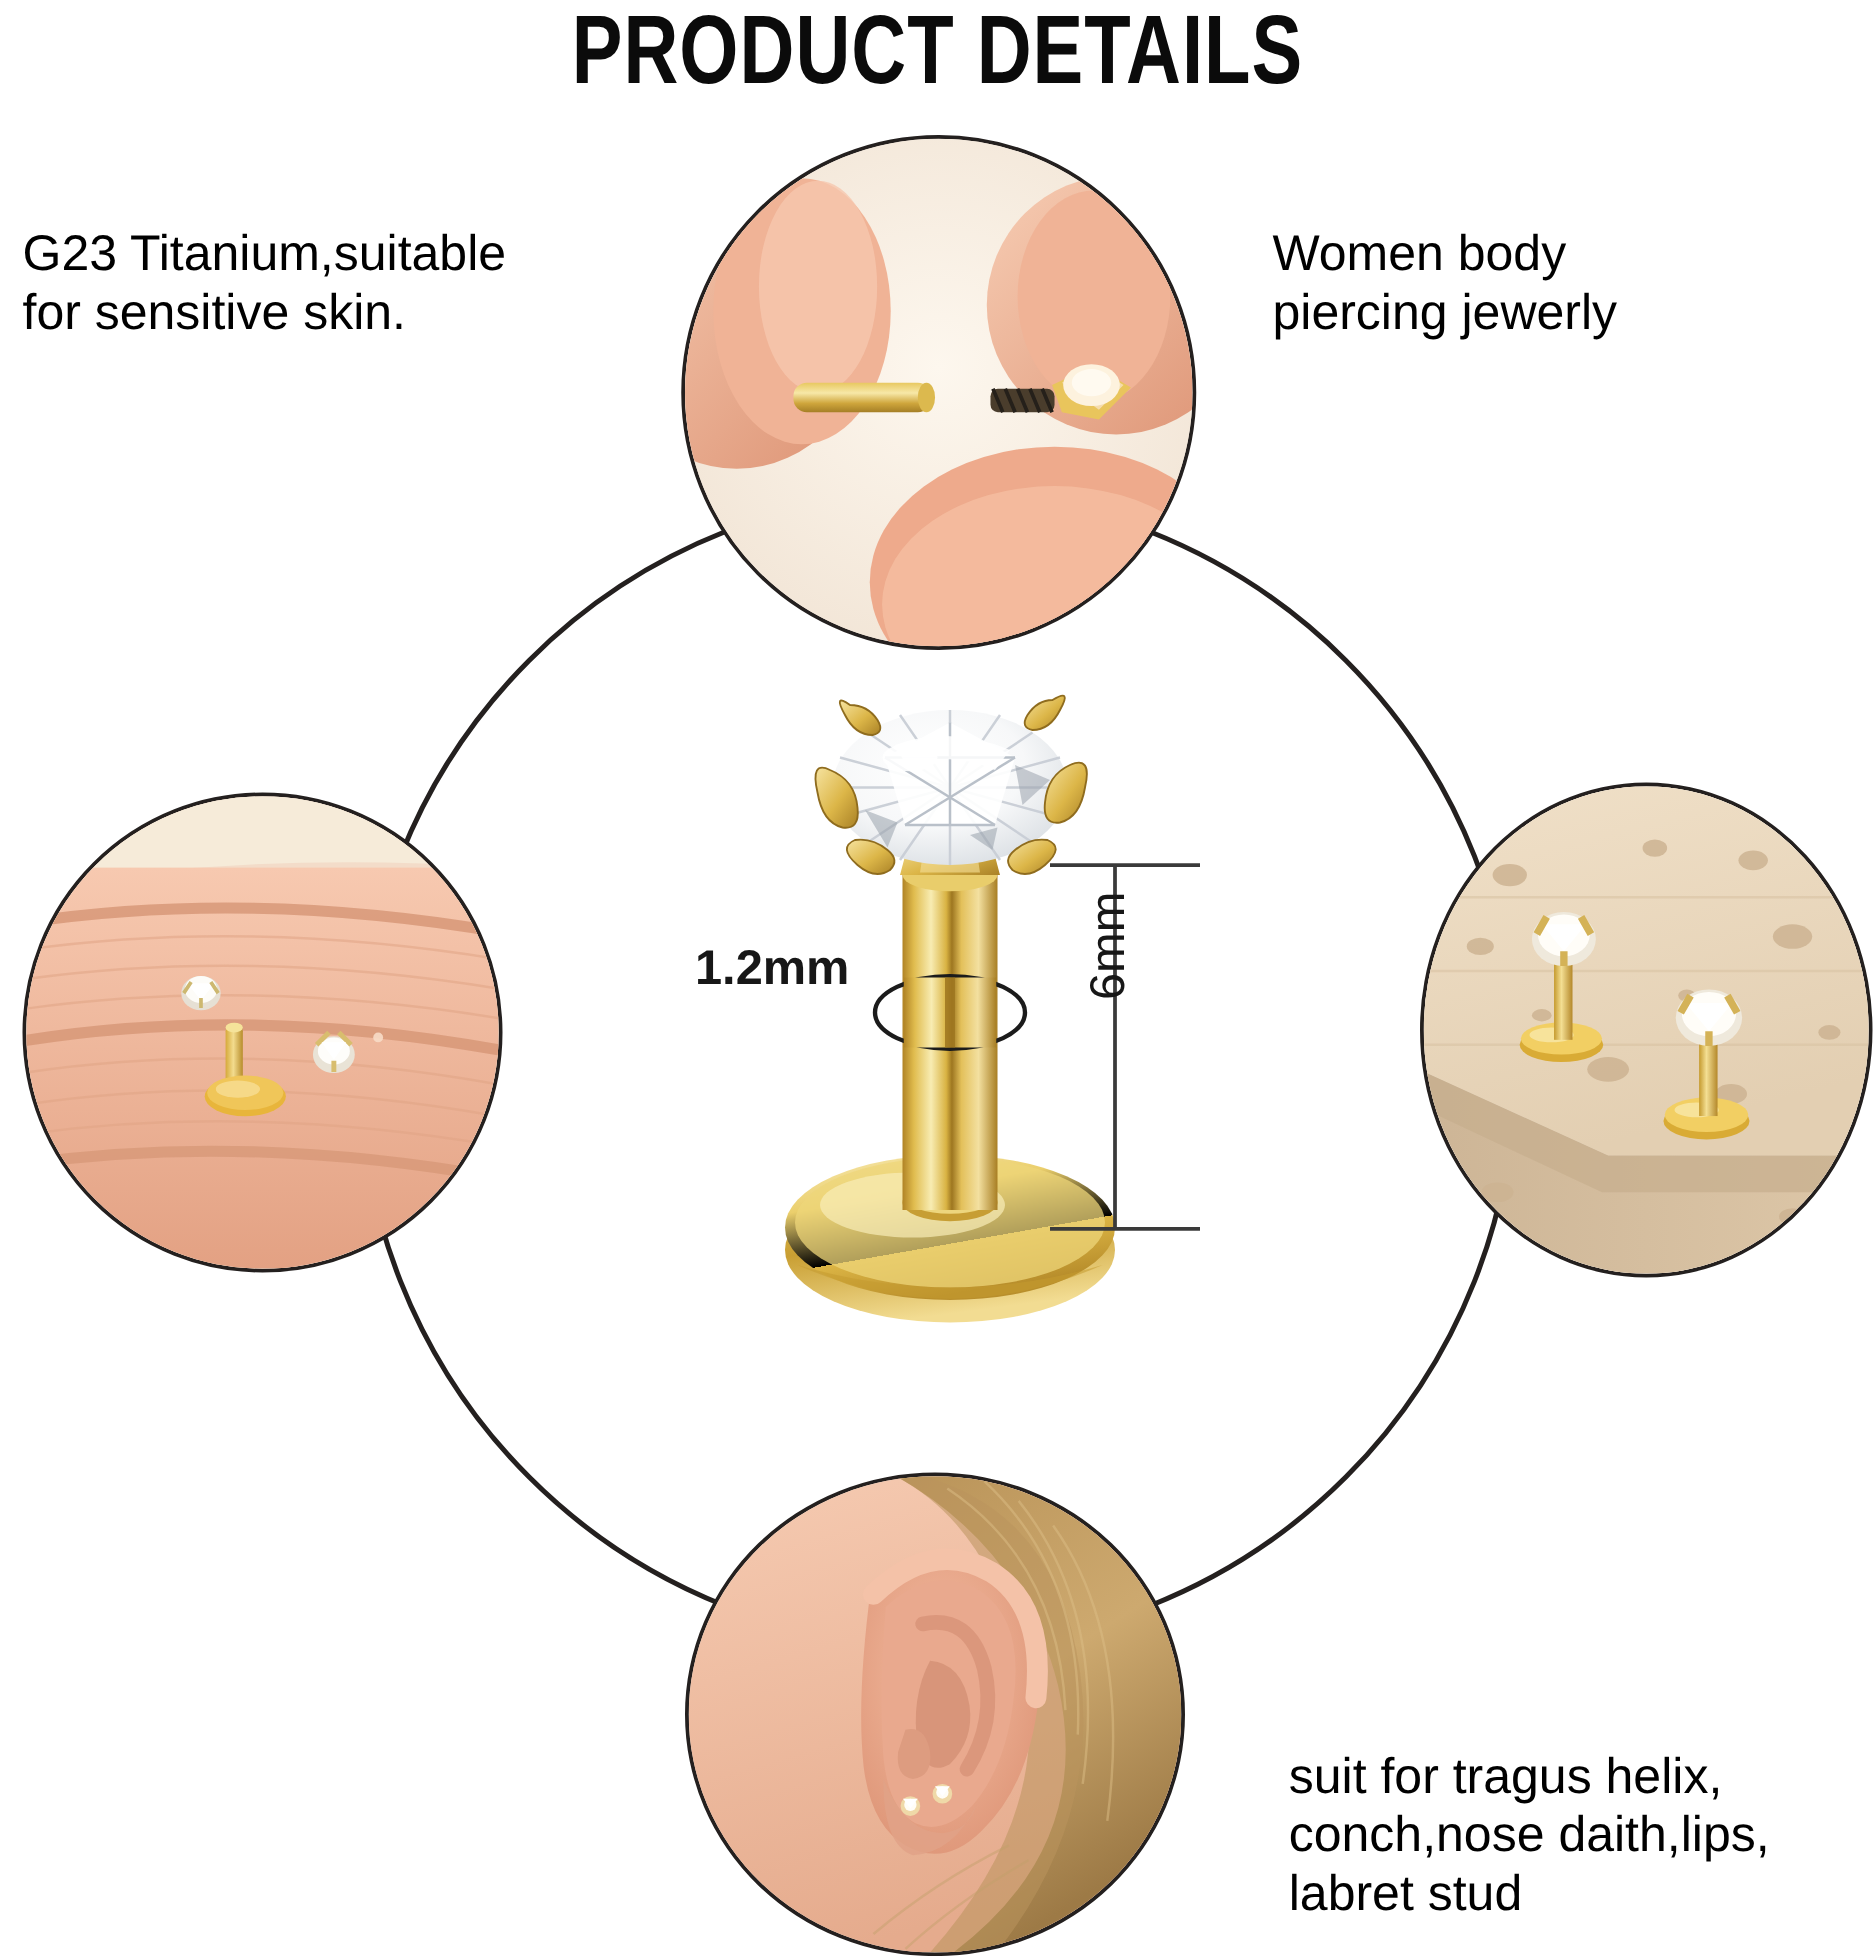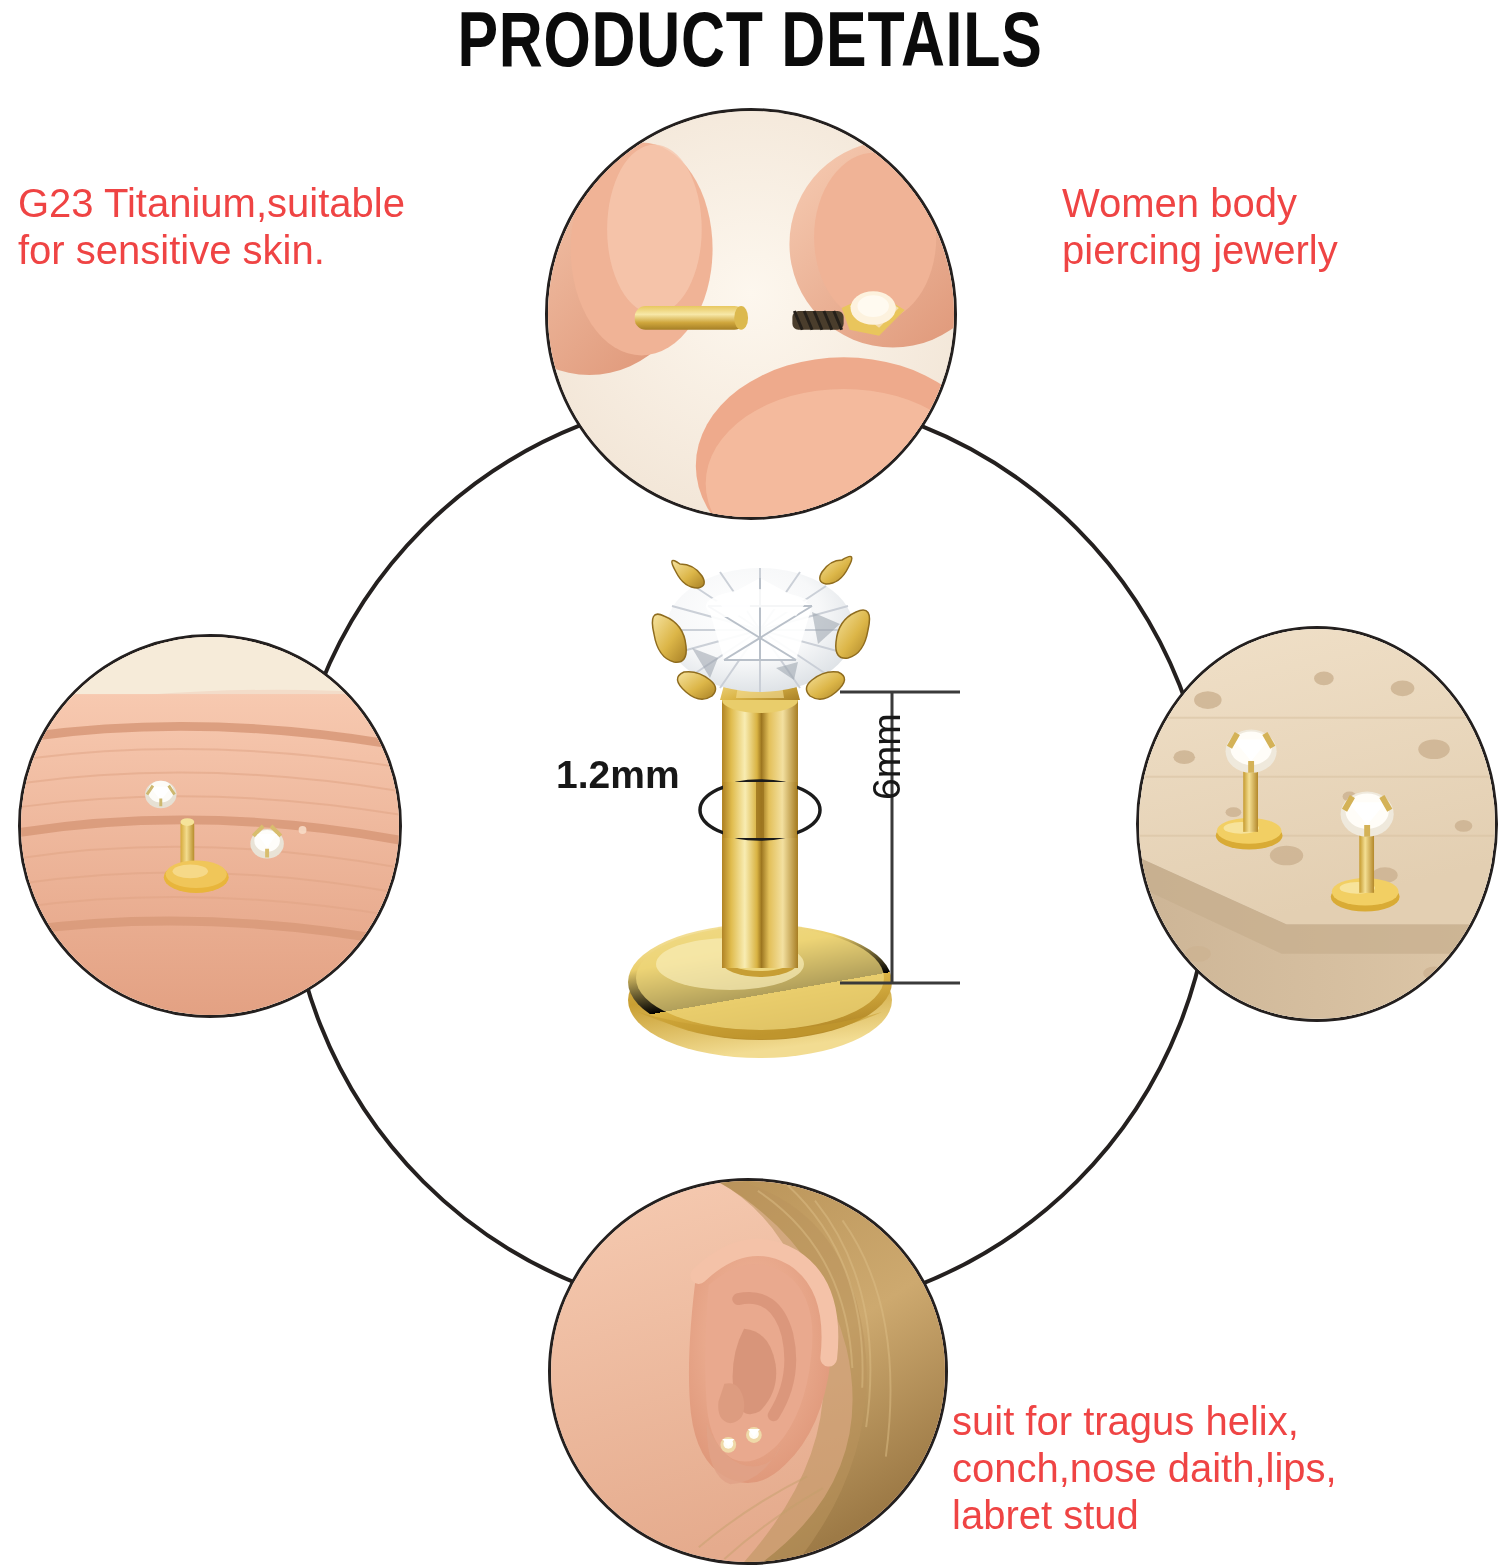--- a/index.html
+++ b/index.html
@@ -13,27 +13,27 @@
   .title{
     position:absolute;left:0;top:-6px;width:1500px;text-align:center;
     font-family:"Liberation Sans", sans-serif;
     font-weight:700;font-size:78px;letter-spacing:1px;
     transform:scaleX(.78);transform-origin:50% 50%;
     color:#0b0b0b;white-space:nowrap;
   }
 
   
   .caption{
-    position:absolute;font-size:40px;line-height:1.18;color:#ef4444;
+    position:absolute;font-size:40px;line-height:1.18;color:#000000;
     font-family:"Liberation Sans", sans-serif;white-space:pre-line;
   }
   .cap-tl{left:18px;top:180px;}
-  .cap-tr{left:1018px;top:180px;margin-left:44px;}
+  .cap-tr{left:1018px;top:180px;}
   .cap-bl{left:14px;top:1398px;}
-  .cap-br{left:952px;top:1398px;}
+  .cap-br{left:1031px;top:1398px;}
 
   
   .ring{position:absolute;left:0;top:0;width:1500px;height:1565px;}
 
   
   .photo{
     position:absolute;border-radius:50%;overflow:hidden;
     border:3px solid #24201f;box-sizing:border-box;
     background:#f2e7dd;
   }

